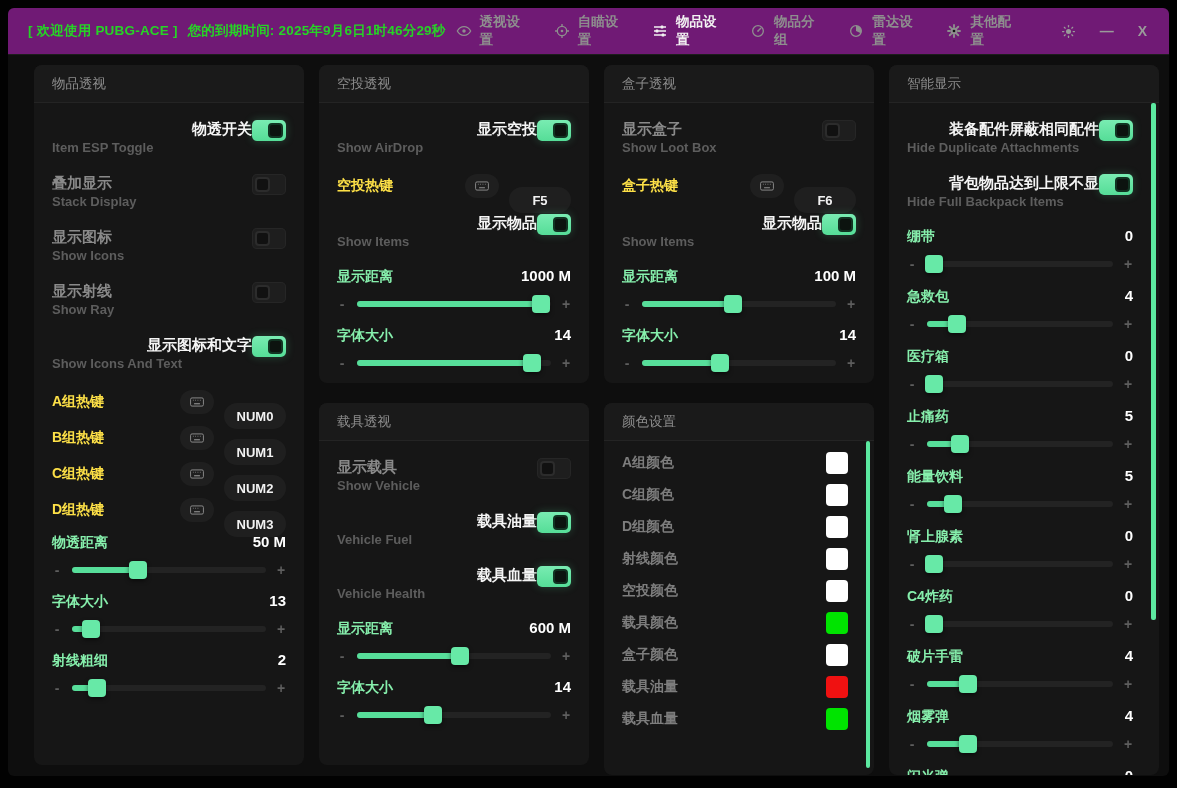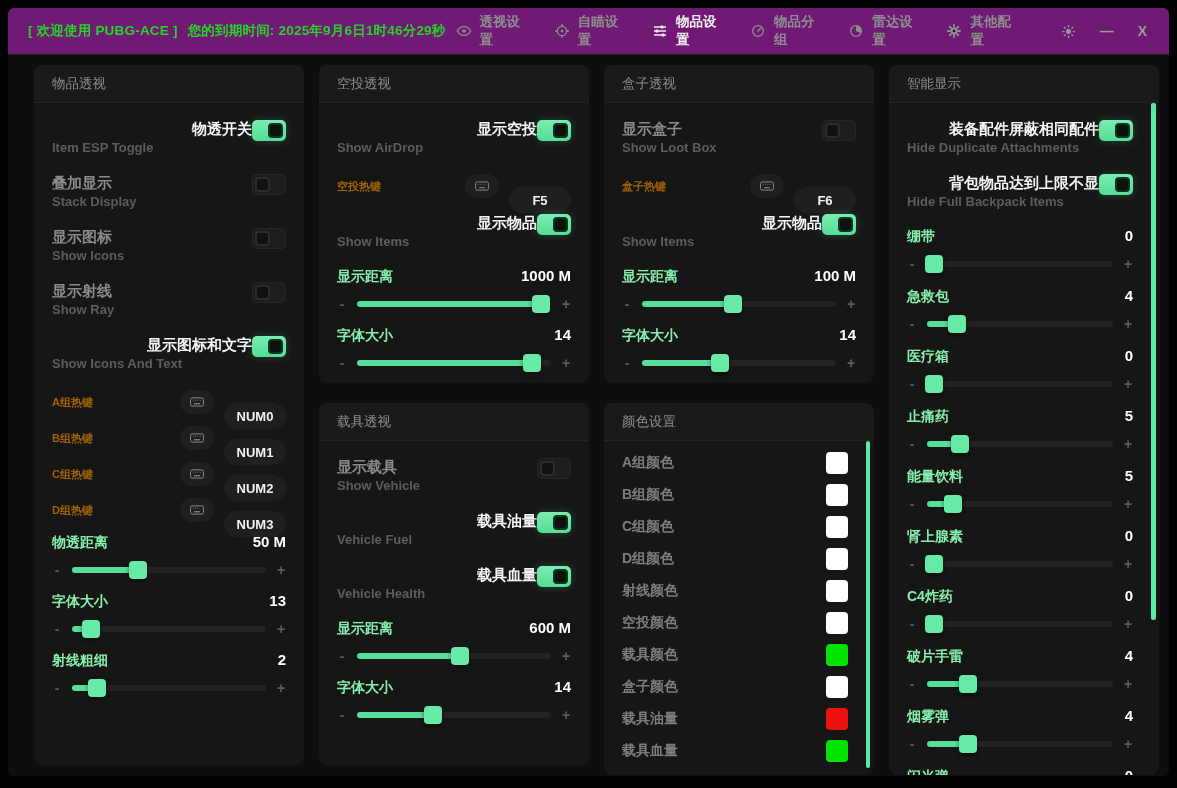--- a/index.html
+++ b/index.html
@@ -31,21 +31,21 @@
   .zh { font-size:15px; font-weight:700; color:#8a8a8a; line-height:20px; }
   .trow.on .zh { color:#f5f5f5;text-align:right; }
   .en { font-size:13px; font-weight:700; color:#5d5d5d; line-height:18px; }
   .toggle { width:34px; height:21px; border-radius:5px; background:#1e1e1e; position:relative; flex:none; margin-top:1px; cursor:pointer; box-shadow:inset 0 0 0 1px #262626; }
   .toggle .tknob { position:absolute; left:3px; top:3px; width:15px; height:15px; border-radius:4px; background:#111; border:2px solid #2c2c2c; }
   .toggle.on { background:linear-gradient(180deg,#79ecb2,#55dd97); box-shadow:0 0 8px rgba(90,227,160,.25); }
   .toggle.on .tknob { left:auto; right:3px; background:#0c130f; border-color:#113322; }
 
   
   .hrow { display:flex; align-items:center; margin-bottom:10px; height:26px; }
-  .hlabel { flex:1; font-size:11px; font-weight:700; color:#a16207; }
+  .hlabel { flex:1; font-size:14px; font-weight:700; color:#fde047; }
   .kbd-btn { width:34px; height:24px; border-radius:12px; background:#1f1f1f; display:flex; align-items:center; justify-content:center; color:#8e8e8e; margin-right:10px; cursor:pointer; }
   .kbd-btn svg { width:14px; height:10px; display:block; }
   .key-pill { min-width:62px; height:26px; border-radius:13px; background:#1f1f1f; color:#f2f2f2; font-size:13px; font-weight:700; display:flex; align-items:center; justify-content:center; padding:0 12px; cursor:pointer;margin-top:28px; }
 
   
   .srow { margin-bottom:12px; }
   .shead { display:flex; align-items:baseline; margin-bottom:8px; }
   .slabel { flex:1; font-size:14px; font-weight:700; color:#86efac; }
   .sval { font-size:15px; font-weight:700; color:#ffffff; }
   .sline { display:flex; align-items:center; height:20px; gap:10px; }
@@ -542,24 +542,20 @@
       </section>
 
       <section class="panel" style="height:372px">
         <header>颜色设置</header>
         <div class="pbody" style="padding-top:6px">
           <div class="crow">
               <span class="clabel">A组颜色</span>
               <span class="swatch" style="background: rgb(255, 255, 255);"></span>
             </div>
           <div class="crow">
-              <span class="clabel">B组颜色</span>
-              <span class="swatch" style="background: rgb(255, 255, 255);"></span>
-            </div>
-          <div class="crow">
               <span class="clabel">C组颜色</span>
               <span class="swatch" style="background: rgb(255, 255, 255);"></span>
             </div>
           <div class="crow">
               <span class="clabel">D组颜色</span>
               <span class="swatch" style="background: rgb(255, 255, 255);"></span>
             </div>
           <div class="crow">
               <span class="clabel">射线颜色</span>
               <span class="swatch" style="background: rgb(255, 255, 255);"></span>

